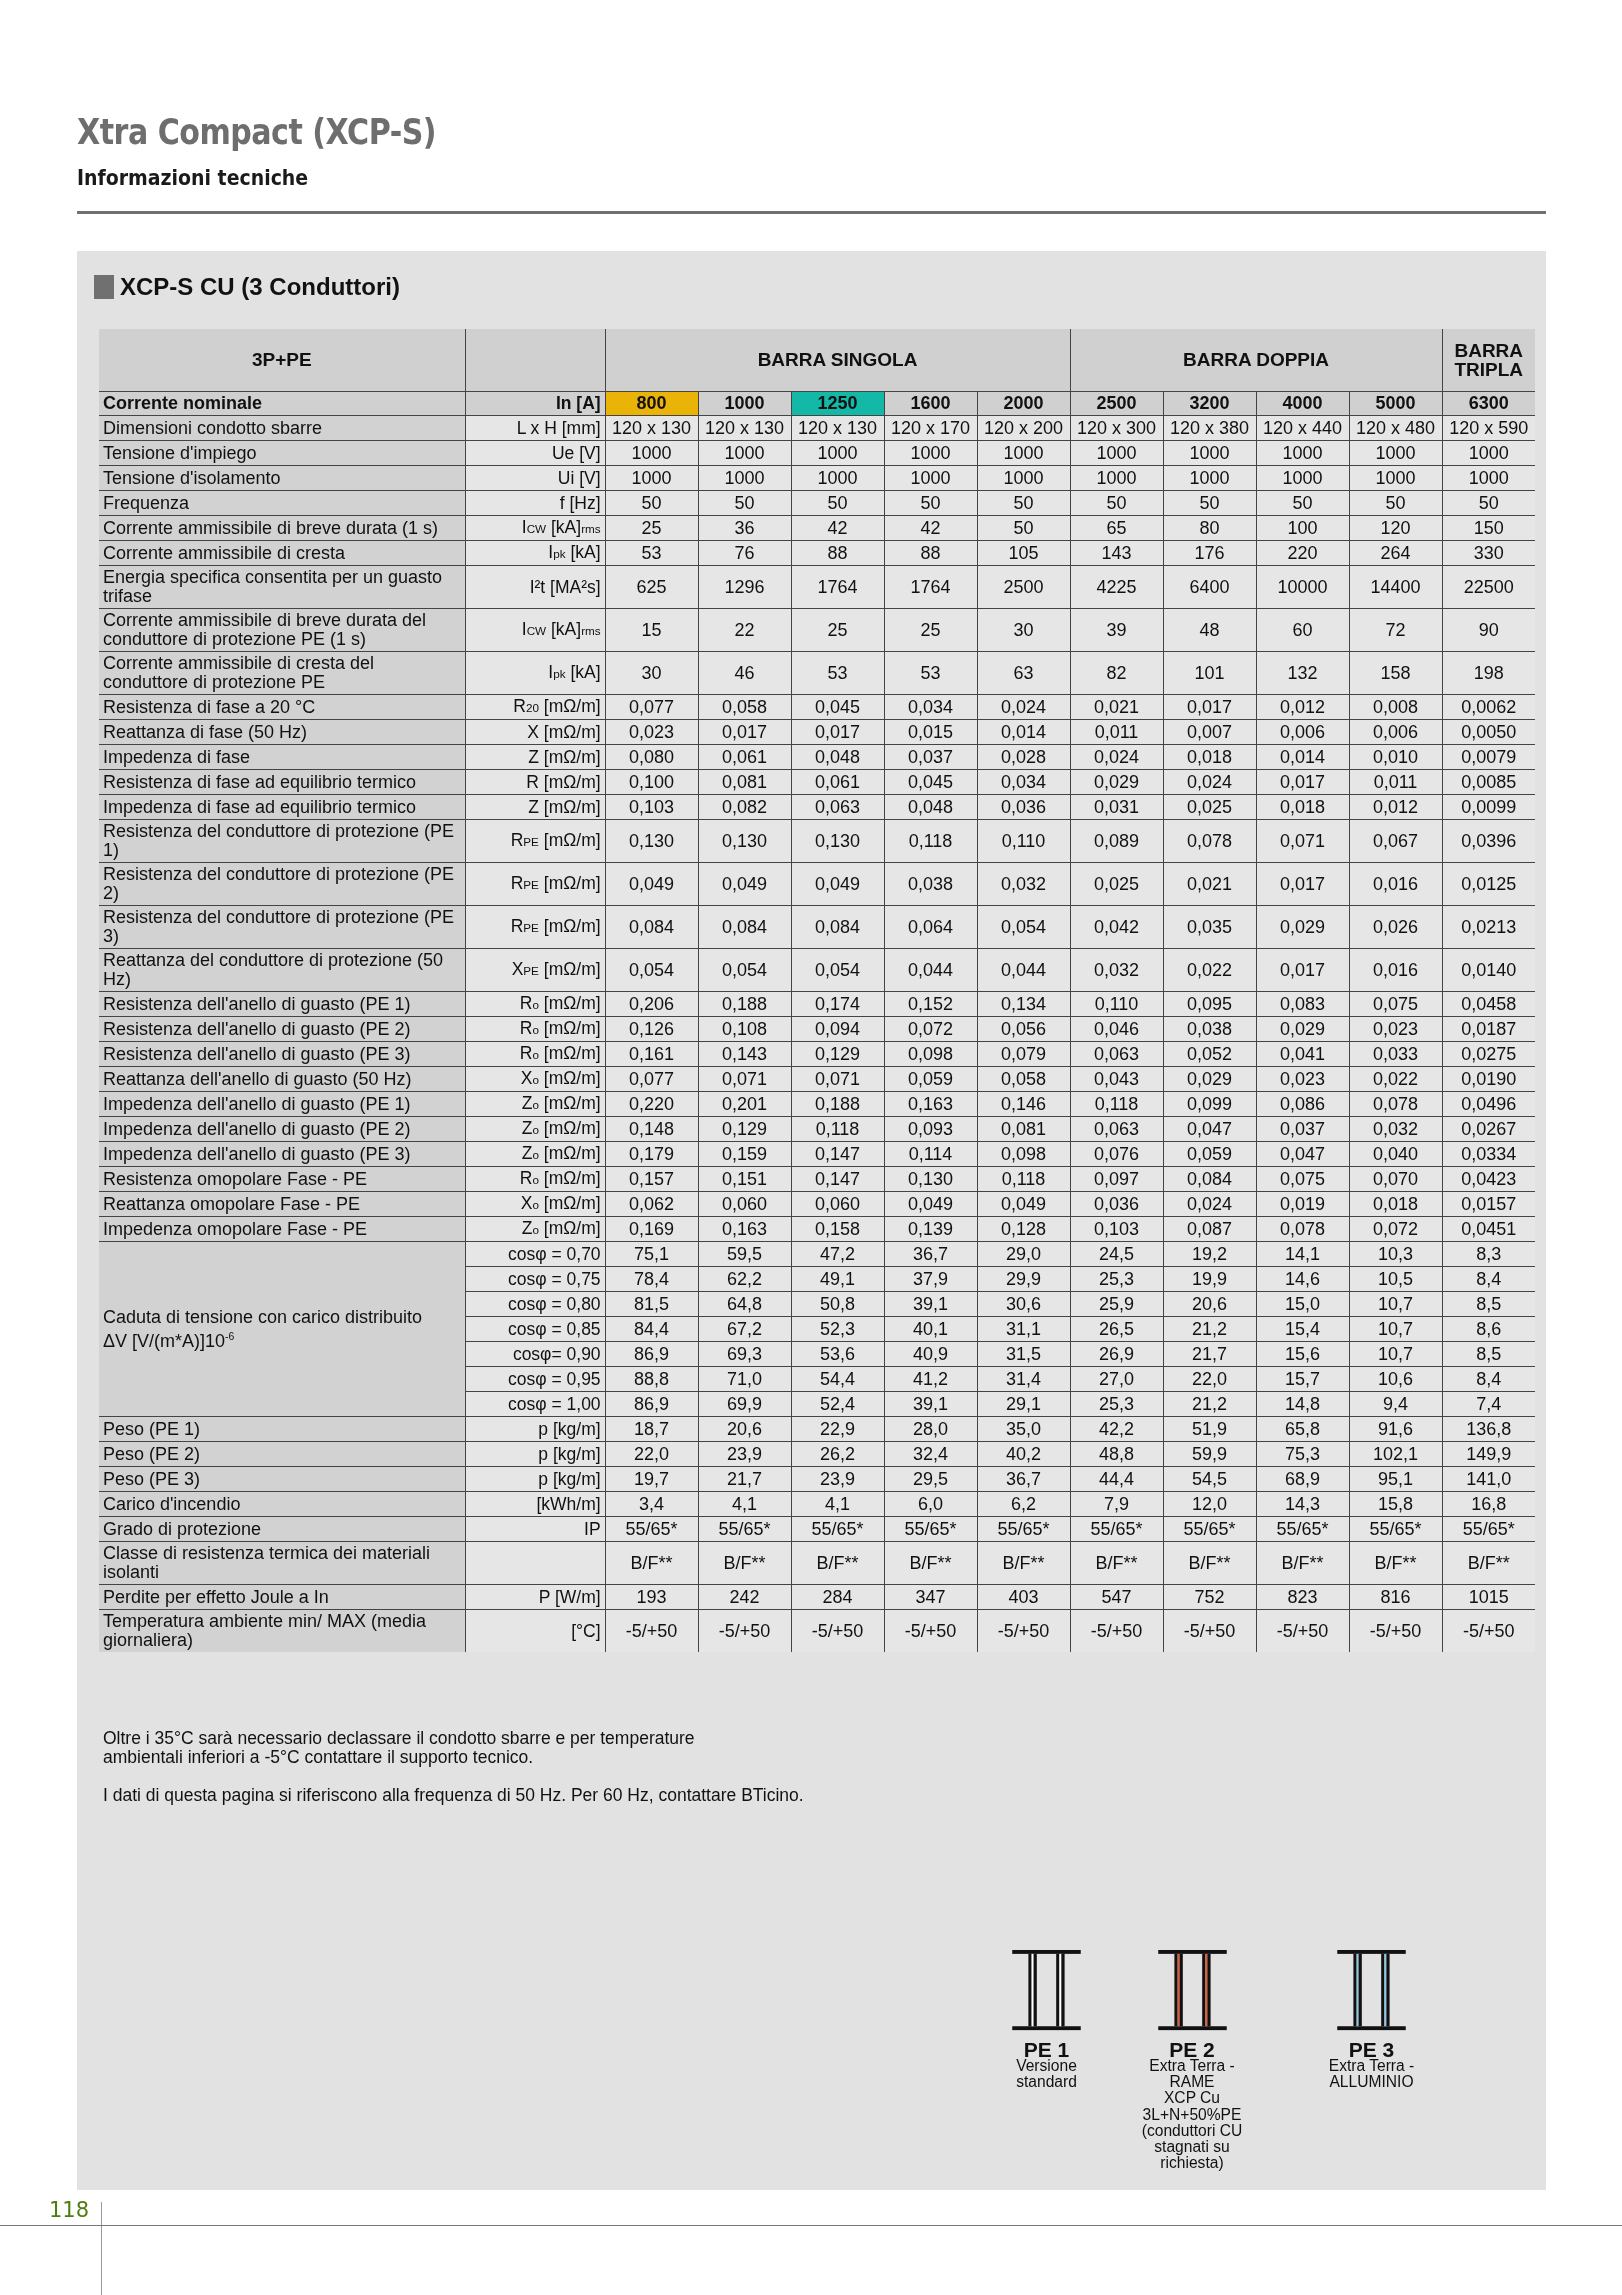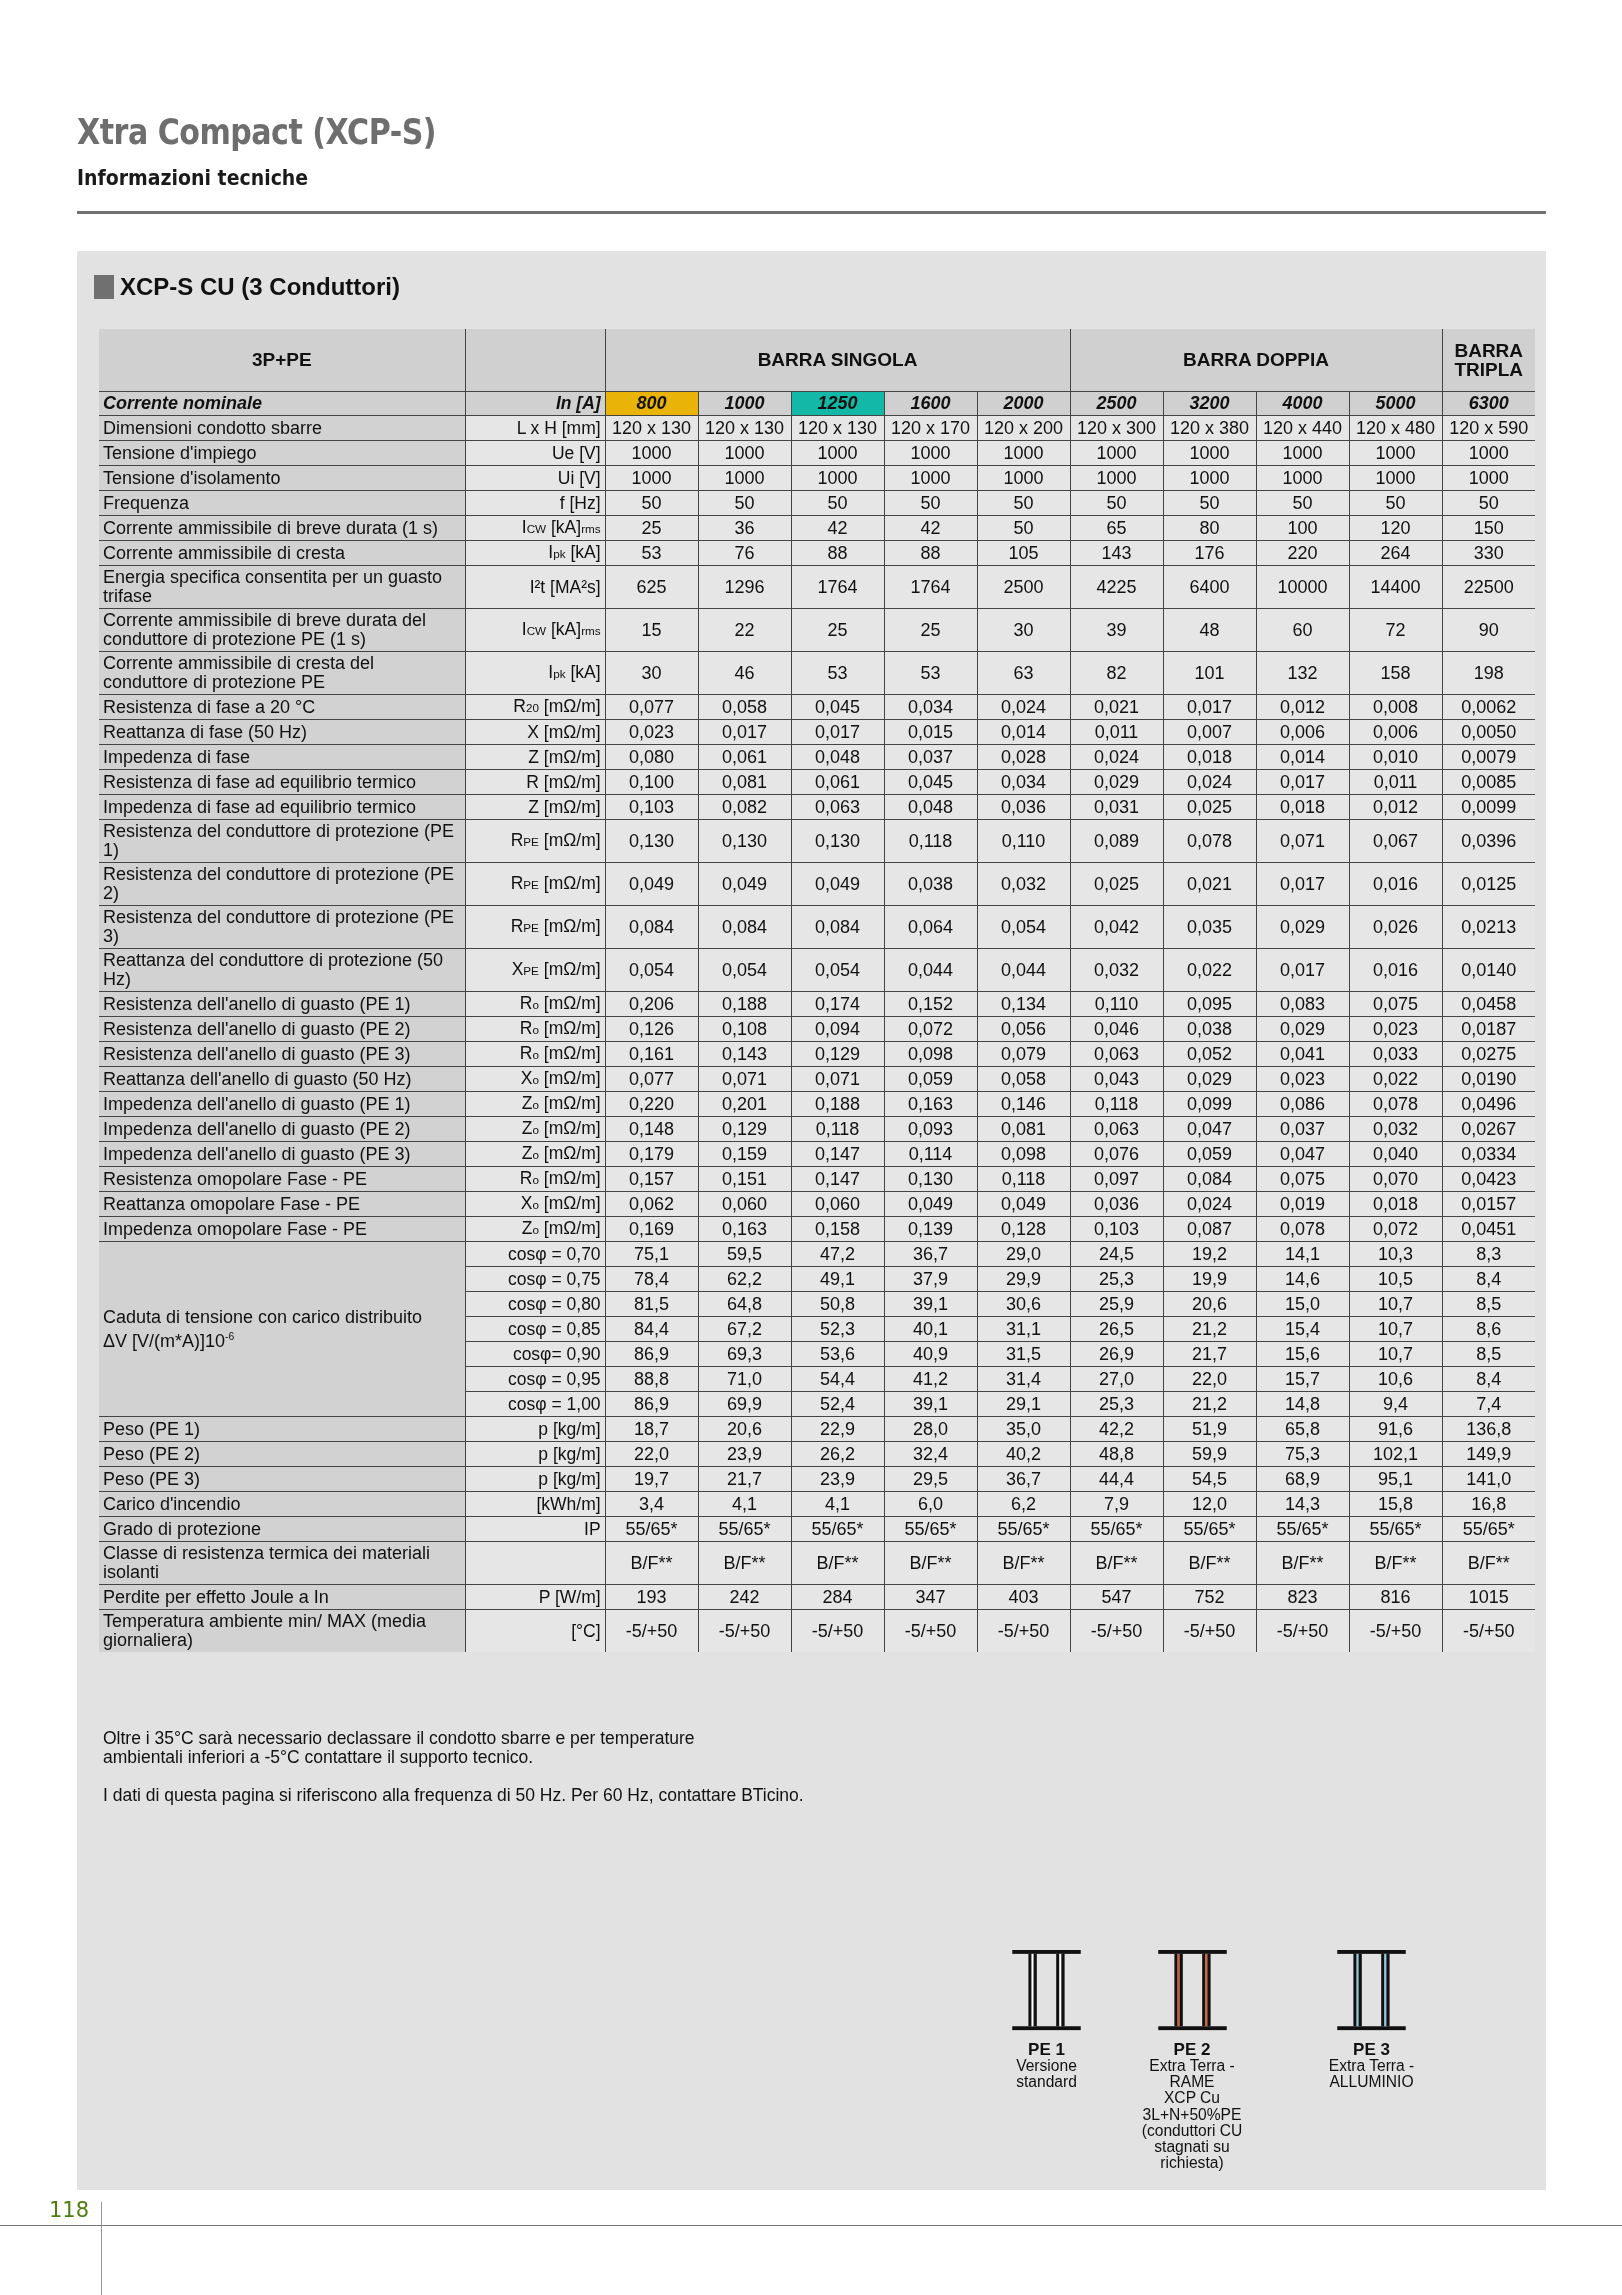--- a/index.html
+++ b/index.html
@@ -18,35 +18,35 @@
   table.spec { position:absolute; left:99px; top:329px; width:1432px; border-collapse:collapse;
                table-layout:fixed; font-size:18px; }
   table.spec col.c-label { width:366px; }
   table.spec col.c-unit { width:140px; }
   table.spec col.c-data { width:93px; }
   table.spec td, table.spec th { border-left:1px solid #444; padding:0 3.9px; line-height:19.5px;
                vertical-align:middle; white-space:nowrap; overflow:hidden; }
   table.spec tr { border-bottom:1.3px solid #444; }
   table.spec th { background:#d0d0d0; font-weight:bold; font-size:19px; text-align:center; }
   table.spec tr.head1 th { height:62px; }
-  table.spec tr.head2 td { height:23.4px; background:#d0d0d0; font-weight:bold;font-style:italic; }
+  table.spec tr.head2 td { height:23.4px; background:#d0d0d0; font-weight:bold; }
   table.spec td.label { background:#d2d2d2; border-left:none; text-align:left; white-space:normal; line-height:19px; }
   table.spec td.unit { background:#e6e6e6; text-align:right; font-size:17.5px; }
   table.spec td.val { background:#e6e6e6; text-align:center; }
   table.spec tr.r1 td { height:24px; }
   table.spec tr.r2 td { height:42px; }
   table.spec th.first { border-left:none; }
   .sub { font-size:11.7px; }
   sup { font-size:10.4px; }
 
   .notes { position:absolute; left:103px; top:1729px; font-size:17.5px; line-height:19px; color:#111; }
   .notes p { margin:0 0 19px 0; white-space:pre-line; }
 
   .pe-group { position:absolute; top:1950px; display:flex; flex-direction:column; align-items:center; text-align:center; font-size:15.6px; line-height:16.2px; }
-  .pe-group .pe-name { font-weight:bold; font-size:17px; margin-top:7.8px; }
+  .pe-group .pe-name { font-weight:bold; font-size:21px; margin-top:7.8px; }
   .pe-group .pe-desc { white-space:pre-line; }
 
   .page-number { position:absolute; left:49px; top:2198px; font-family:"DejaVu Sans", sans-serif; font-size:21px; color:#4d7c0f; }
   .vrule { position:absolute; left:101px; top:2202px; width:1.3px; height:94px; background:#9a9a9a; }
   .hrule { position:absolute; left:0; top:2225px; width:1623px; height:1.3px; background:#777; }
 </style>
 </head>
 <body>
 
 <div class="title">Xtra Compact (XCP-S)</div>

